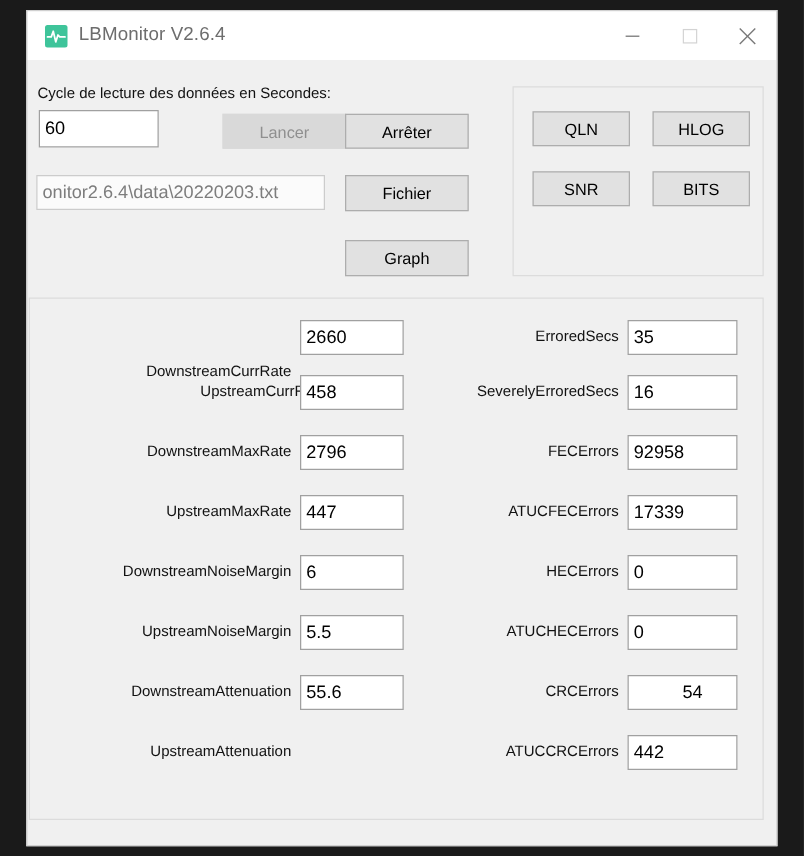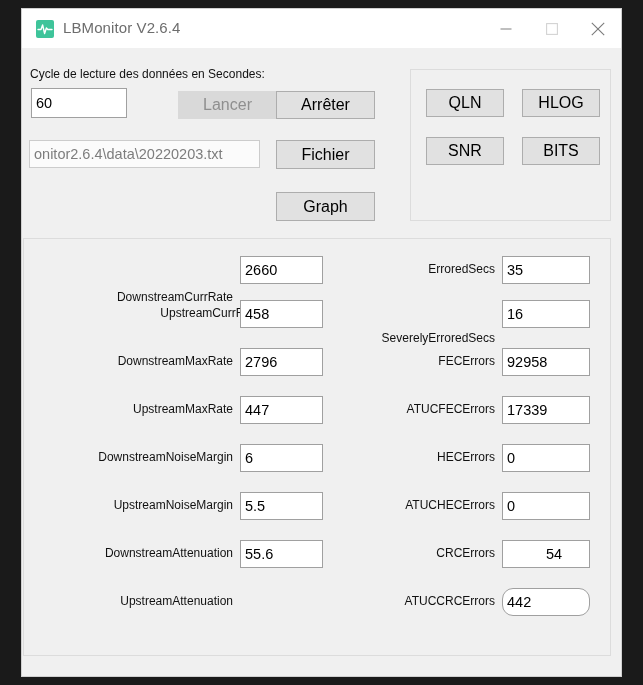--- a/index.html
+++ b/index.html
@@ -93,21 +93,21 @@
   .wf-input.readonly-path {
     border: 1px solid #ccc;
     color: #7d7d7d;
     background: #fbfbfb;
   }
   .wf-button {
     position: absolute;
     background: #e1e1e1;
     border: 1px solid #adadad;
     box-sizing: border-box;
-    font-size: 16px;
+    font-size: 13px;
     color: #000000;
     font-family: "Liberation Sans", sans-serif;
     display: flex;
     align-items: center;
     justify-content: center;
     cursor: default;
     user-select: none;
   }
   .wf-button.disabled {
     background: #d9d9d9;
@@ -186,30 +186,30 @@
 
   <div class="wf-input" style="left:218px; top:247px; width:83px; height:28px;">2660</div>
   <div class="wf-input" style="left:218px; top:291px; width:83px; height:28px;">458</div>
   <div class="wf-input" style="left:218px; top:339px; width:83px; height:28px;">2796</div>
   <div class="wf-input" style="left:218px; top:387px; width:83px; height:28px;">447</div>
   <div class="wf-input" style="left:218px; top:435px; width:83px; height:28px;">6</div>
   <div class="wf-input" style="left:218px; top:483px; width:83px; height:28px;">5.5</div>
   <div class="wf-input" style="left:218px; top:531px; width:83px; height:28px;">55.6</div>
 
   <div class="wf-label" style="left:300px; top:253px; width:173px; text-align:right;">ErroredSecs</div>
-  <div class="wf-label" style="left:300px; top:297px; width:173px; text-align:right;margin-top:25px;">SeverelyErroredSecs</div>
+  <div class="wf-label" style="left:300px; top:297px; width:173px; text-align:right;">SeverelyErroredSecs</div>
   <div class="wf-label" style="left:300px; top:345px; width:173px; text-align:right;">FECErrors</div>
   <div class="wf-label" style="left:300px; top:393px; width:173px; text-align:right;">ATUCFECErrors</div>
   <div class="wf-label" style="left:300px; top:441px; width:173px; text-align:right;">HECErrors</div>
   <div class="wf-label" style="left:300px; top:489px; width:173px; text-align:right;">ATUCHECErrors</div>
   <div class="wf-label" style="left:300px; top:537px; width:173px; text-align:right;">CRCErrors</div>
   <div class="wf-label" style="left:300px; top:585px; width:173px; text-align:right;">ATUCCRCErrors</div>
 
   <div class="wf-input" style="left:480px; top:247px; width:88px; height:28px;">35</div>
   <div class="wf-input" style="left:480px; top:291px; width:88px; height:28px;">16</div>
   <div class="wf-input" style="left:480px; top:339px; width:88px; height:28px;">92958</div>
   <div class="wf-input" style="left:480px; top:387px; width:88px; height:28px;">17339</div>
   <div class="wf-input" style="left:480px; top:435px; width:88px; height:28px;">0</div>
   <div class="wf-input" style="left:480px; top:483px; width:88px; height:28px;">0</div>
   <div class="wf-input" style="left:480px; top:531px; width:88px; height:28px;padding-left:43px;">54</div>
-  <div class="wf-input" style="left:480px; top:579px; width:88px; height:28px;border-radius:11px;">442</div>
+  <div class="wf-input" style="left:480px; top:579px; width:88px; height:28px;">442</div>
 
 </div>
 
 </body></html>

